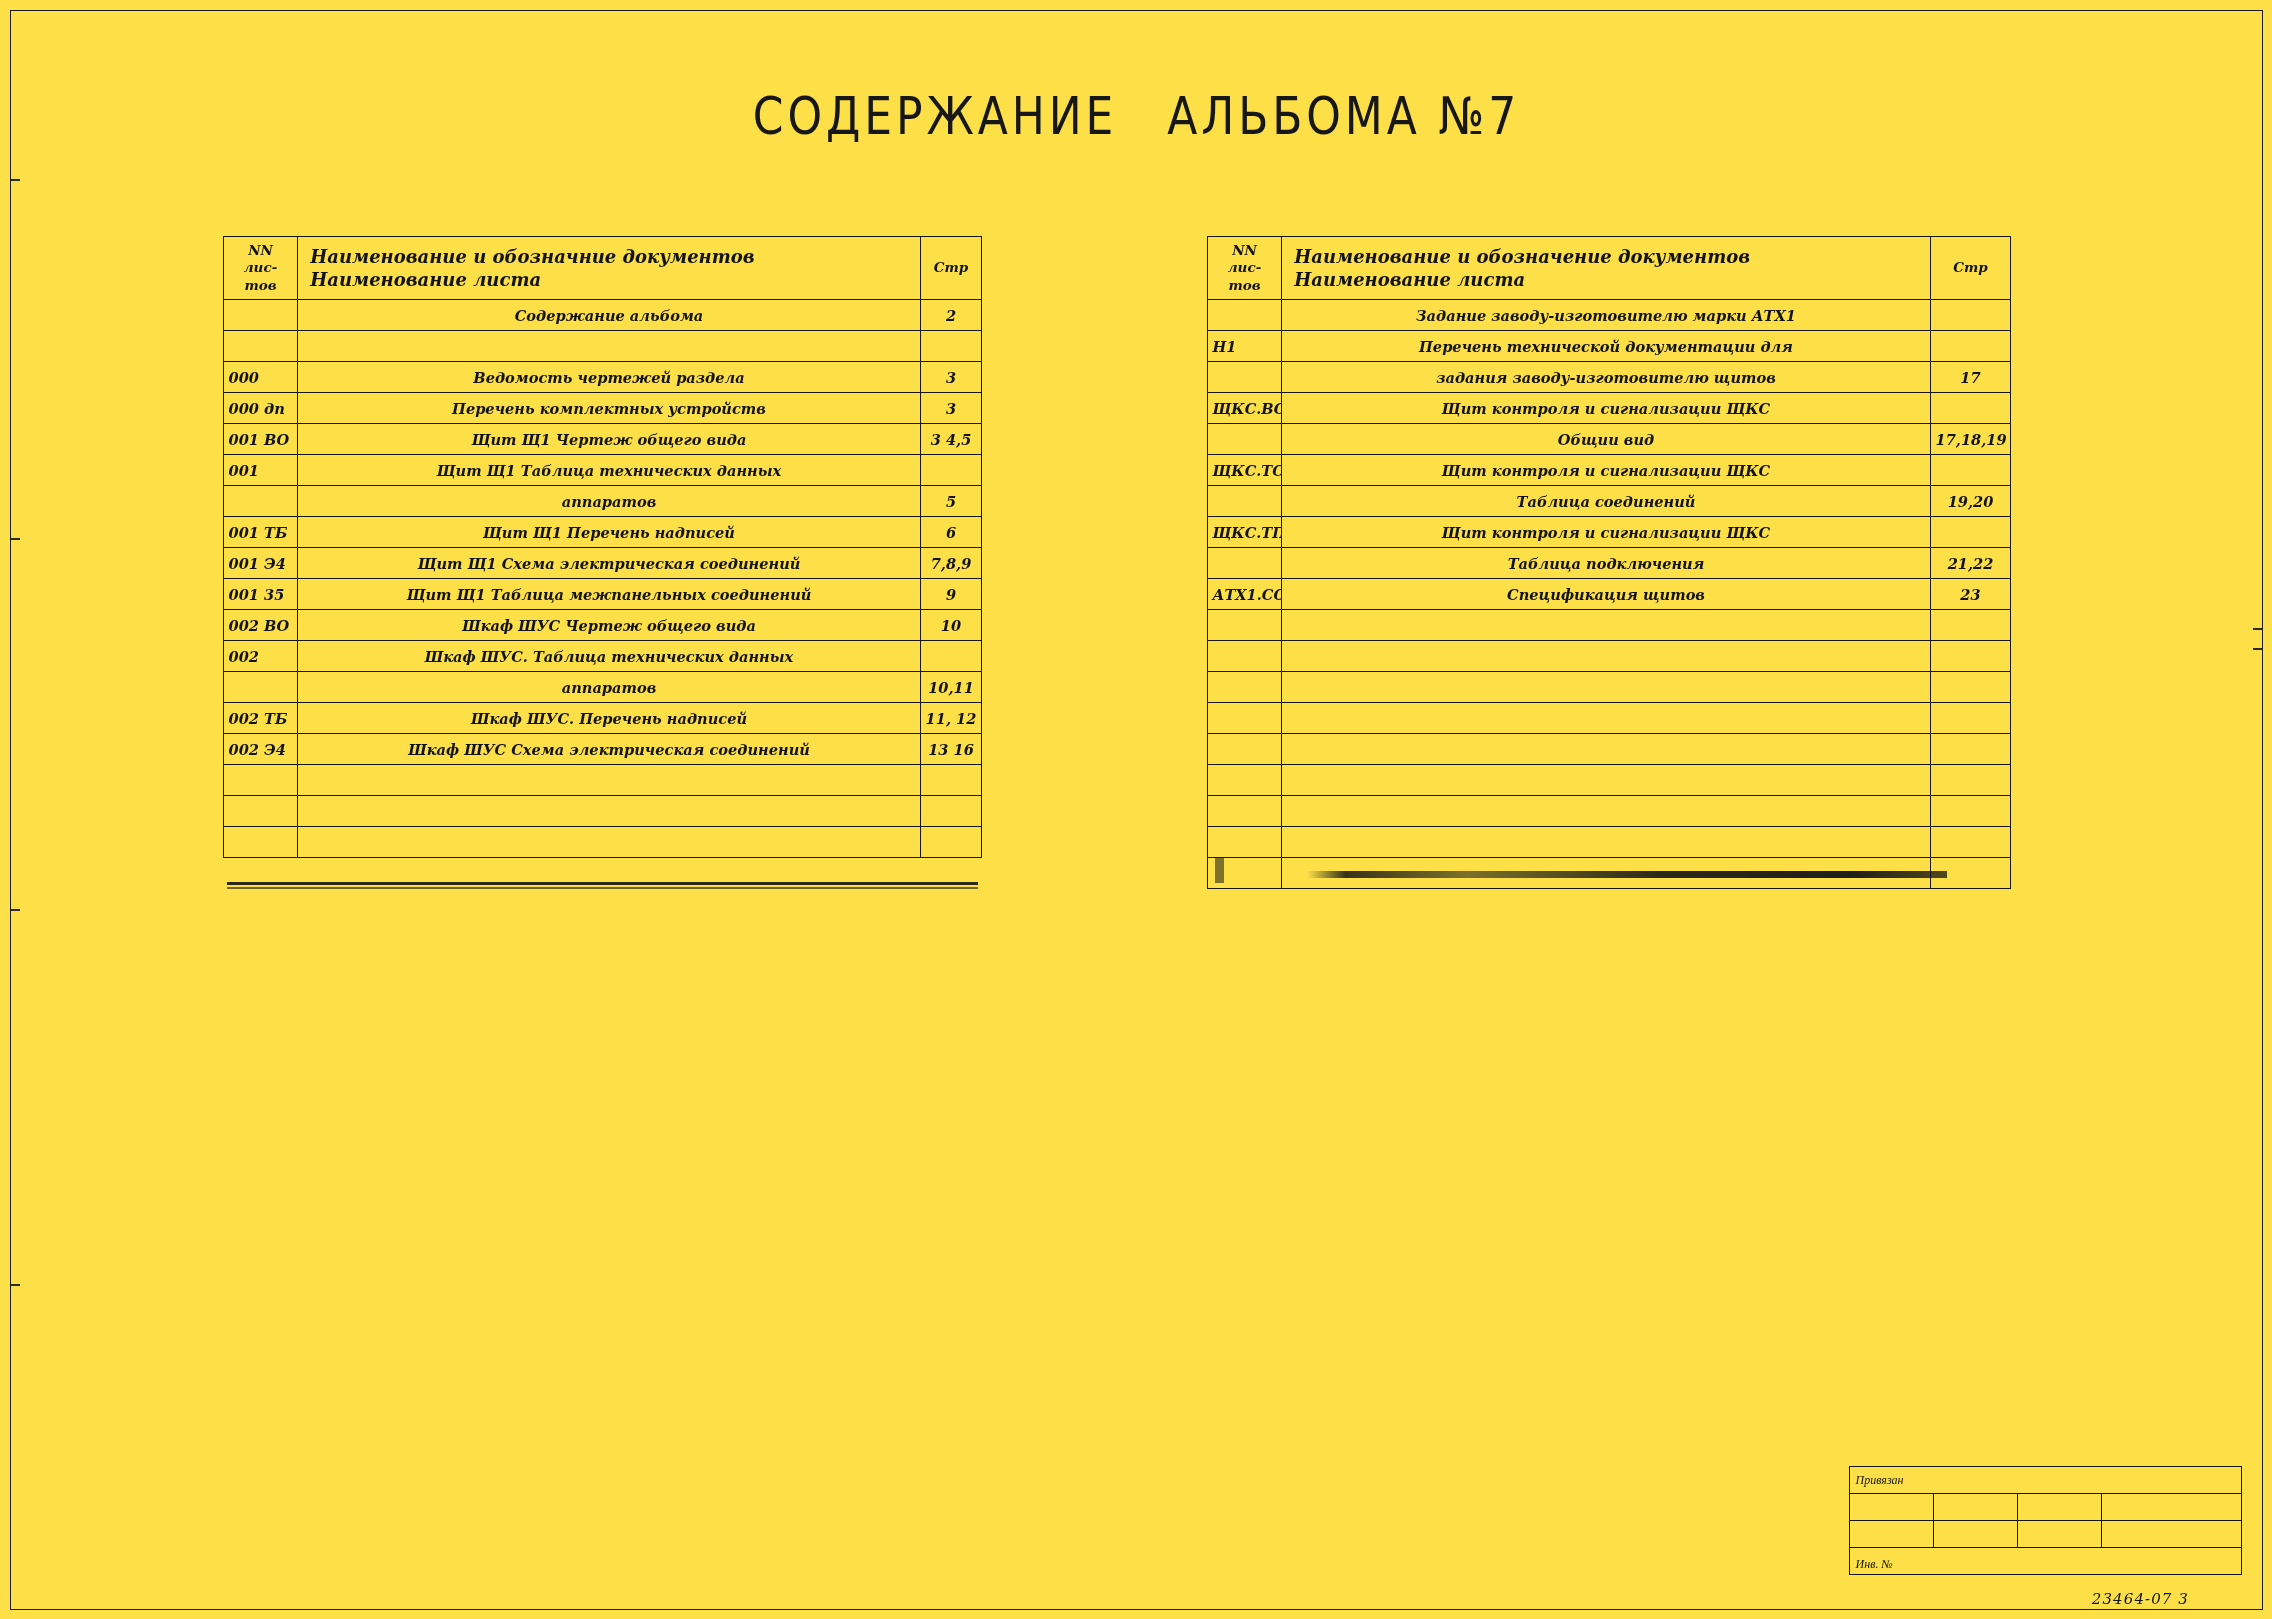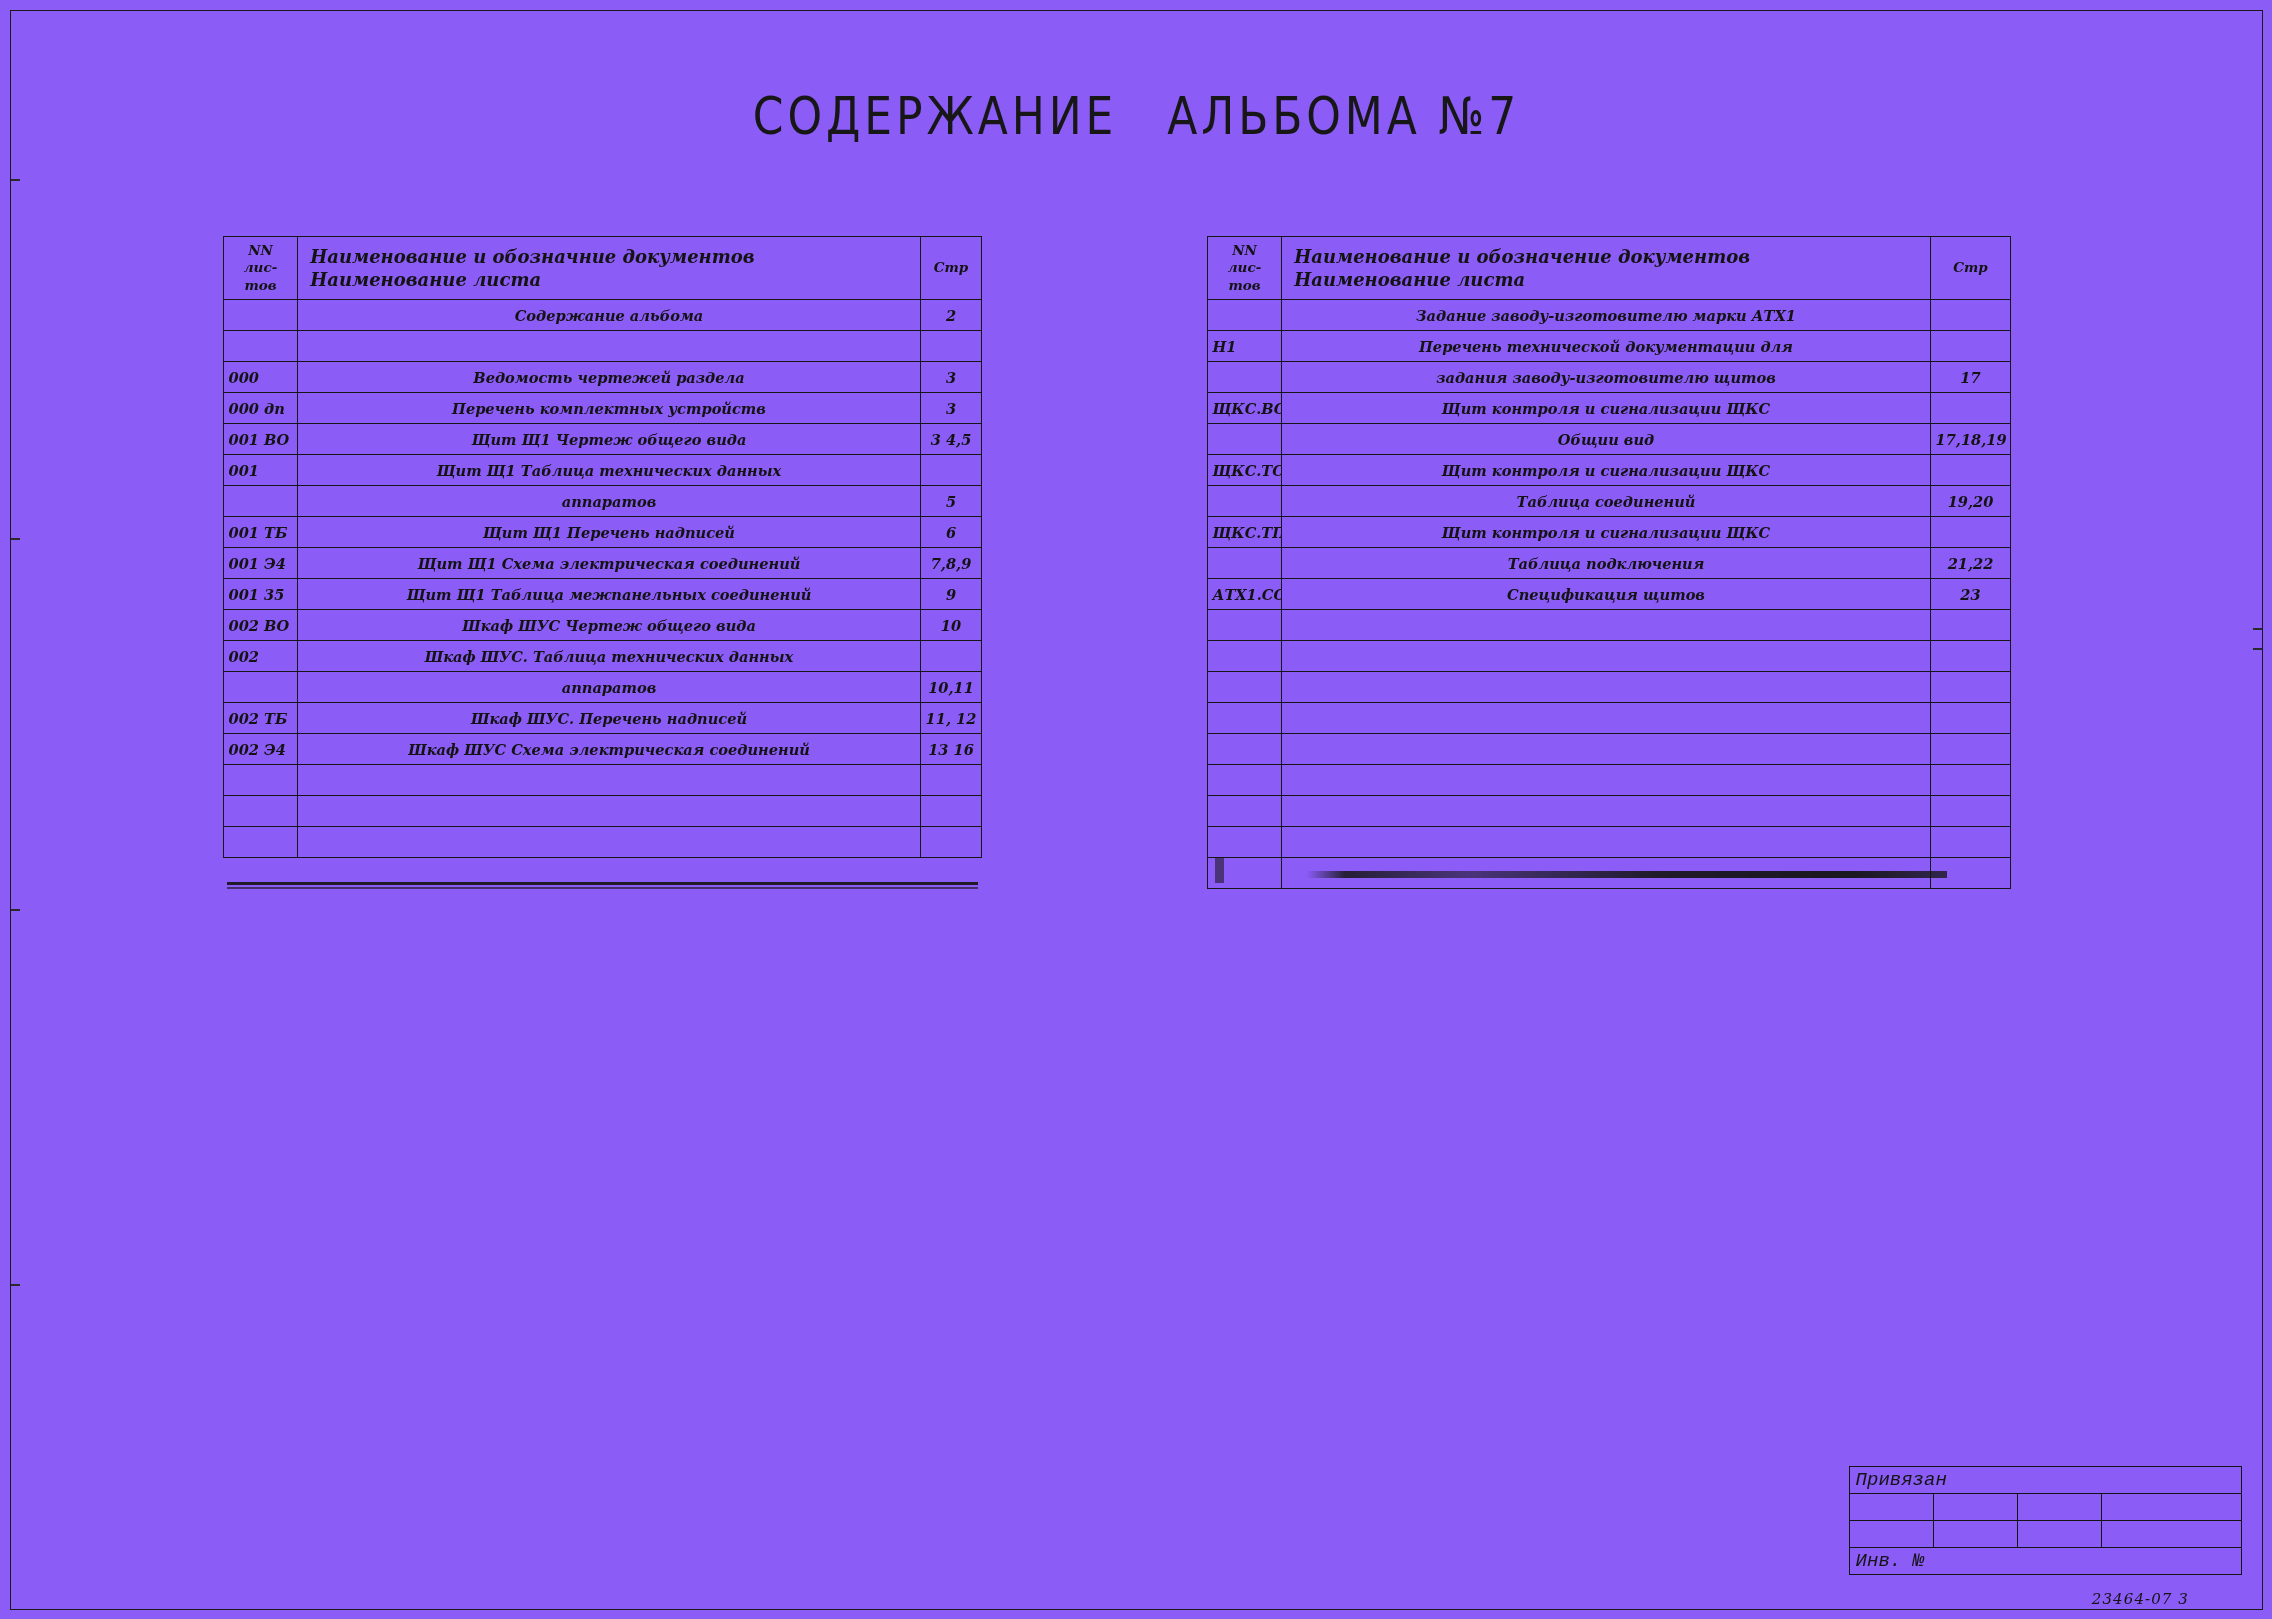--- a/index.html
+++ b/index.html
@@ -7,21 +7,21 @@
     padding: 0;
     background: #ffffff;
   }
   body {
     font-family: "DejaVu Sans", sans-serif;
   }
   .sheet {
     position: relative;
     width: 2273px;
     height: 1620px;
-    background: #8b5cf6;
+    background: #fde047;
     overflow: hidden;
   }
   
   .frame-outer {
     position: absolute;
     left: 10px;
     top: 10px;
     right: 10px;
     bottom: 10px;
     border: 1.7px solid #1a1a1a;
@@ -159,23 +159,23 @@
     box-sizing: border-box;
   }
   .stamp-row {
     display: flex;
     border-bottom: 1.1px solid #141414;
     height: 26px;
   }
   .stamp-row:last-child { border-bottom: none; align-items: flex-end; }
   .stamp-cell {
     border-right: 1.1px solid #141414;
-    font-family: Liberation Mono, monospace;
+    font-family: Liberation Serif, serif;
     font-style: italic;
-    font-size: 19px;
+    font-size: 12px;
     color: #141414;
     padding: 2.2px 5.6px;
     box-sizing: border-box;
     display: flex;
     align-items: center;
   }
   .stamp-cell:last-child { border-right: none; }
   .w-full { width: 100%; }
   .w-a { width: 84px; }
   .w-b { width: 84px; }

